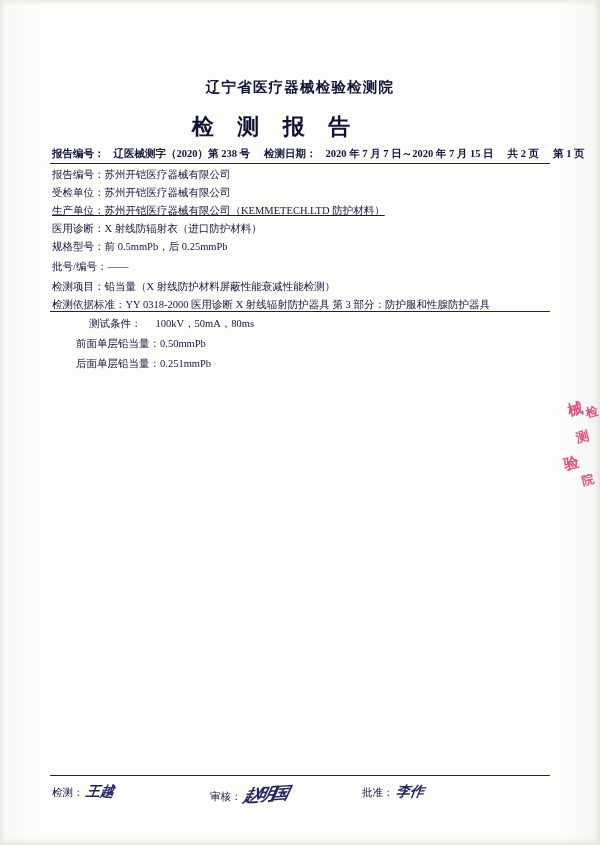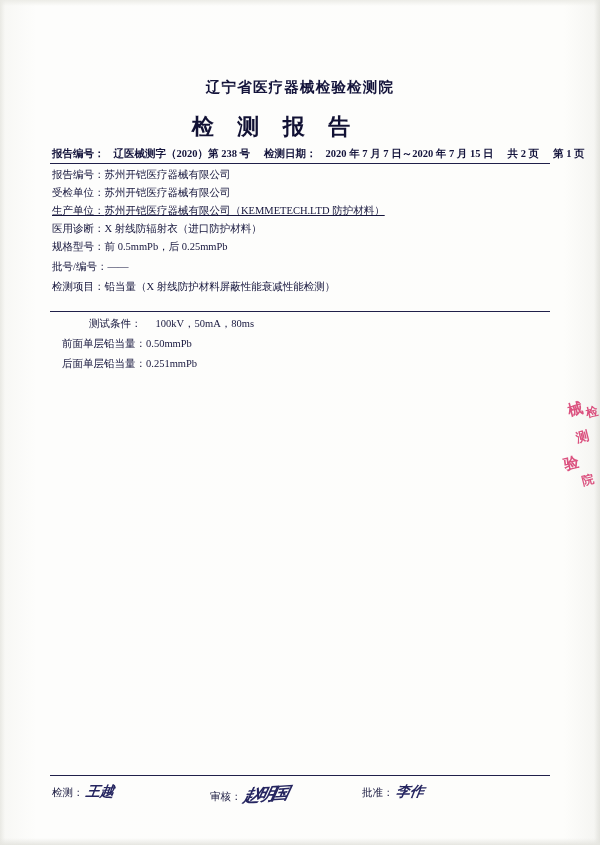--- a/index.html
+++ b/index.html
@@ -68,21 +68,21 @@
   .field {
     position: absolute;
     left: 52px;
     font-size: 10.5px;
     color: #15153c;
     white-space: nowrap;
     line-height: 14px;
   }
   .field .lbl { }
   .field .val { }
-  .field.sub { left: 62px; }
+  .field.sub { left: 76px; }
 
   .cond-line {
     position: absolute;
     left: 52px;
     font-size: 10.5px;
     color: #15153c;
     white-space: nowrap;
   }
   .cond-line .val { margin-left: 14px; }
 
@@ -191,20 +191,23 @@
     <span class="lbl">医用诊断：</span><span class="val">X 射线防辐射衣（进口防护材料）</span>
   </div>
   <div class="field" style="top:240px;">
     <span class="lbl">规格型号：</span><span class="val">前 0.5mmPb，后 0.25mmPb</span>
   </div>
   <div class="field" style="top:260px;">
     <span class="lbl">批号/编号：</span><span class="val">——</span>
   </div>
   <div class="field" style="top:280px;">
     <span class="lbl">检测项目：</span><span class="val">铅当量（X 射线防护材料屏蔽性能衰减性能检测）</span>
+  </div>
+  <div class="field" style="top:298px;">
+    <span class="lbl">检测依据标准：</span><span class="val">YY 0318-2000 医用诊断 X 射线辐射防护器具  第 3 部分：防护服和性腺防护器具</span>
   </div>
 
   <div class="rule bottom"></div>
 
   <div class="cond-line" style="top:317px;margin-left:37px;">
     <span class="lbl">测试条件：</span><span class="val">100kV，50mA，80ms</span>
   </div>
 
   <div class="field sub" style="top:337px;">
     <span class="lbl">前面单层铅当量：</span><span class="val">0.50mmPb</span>

